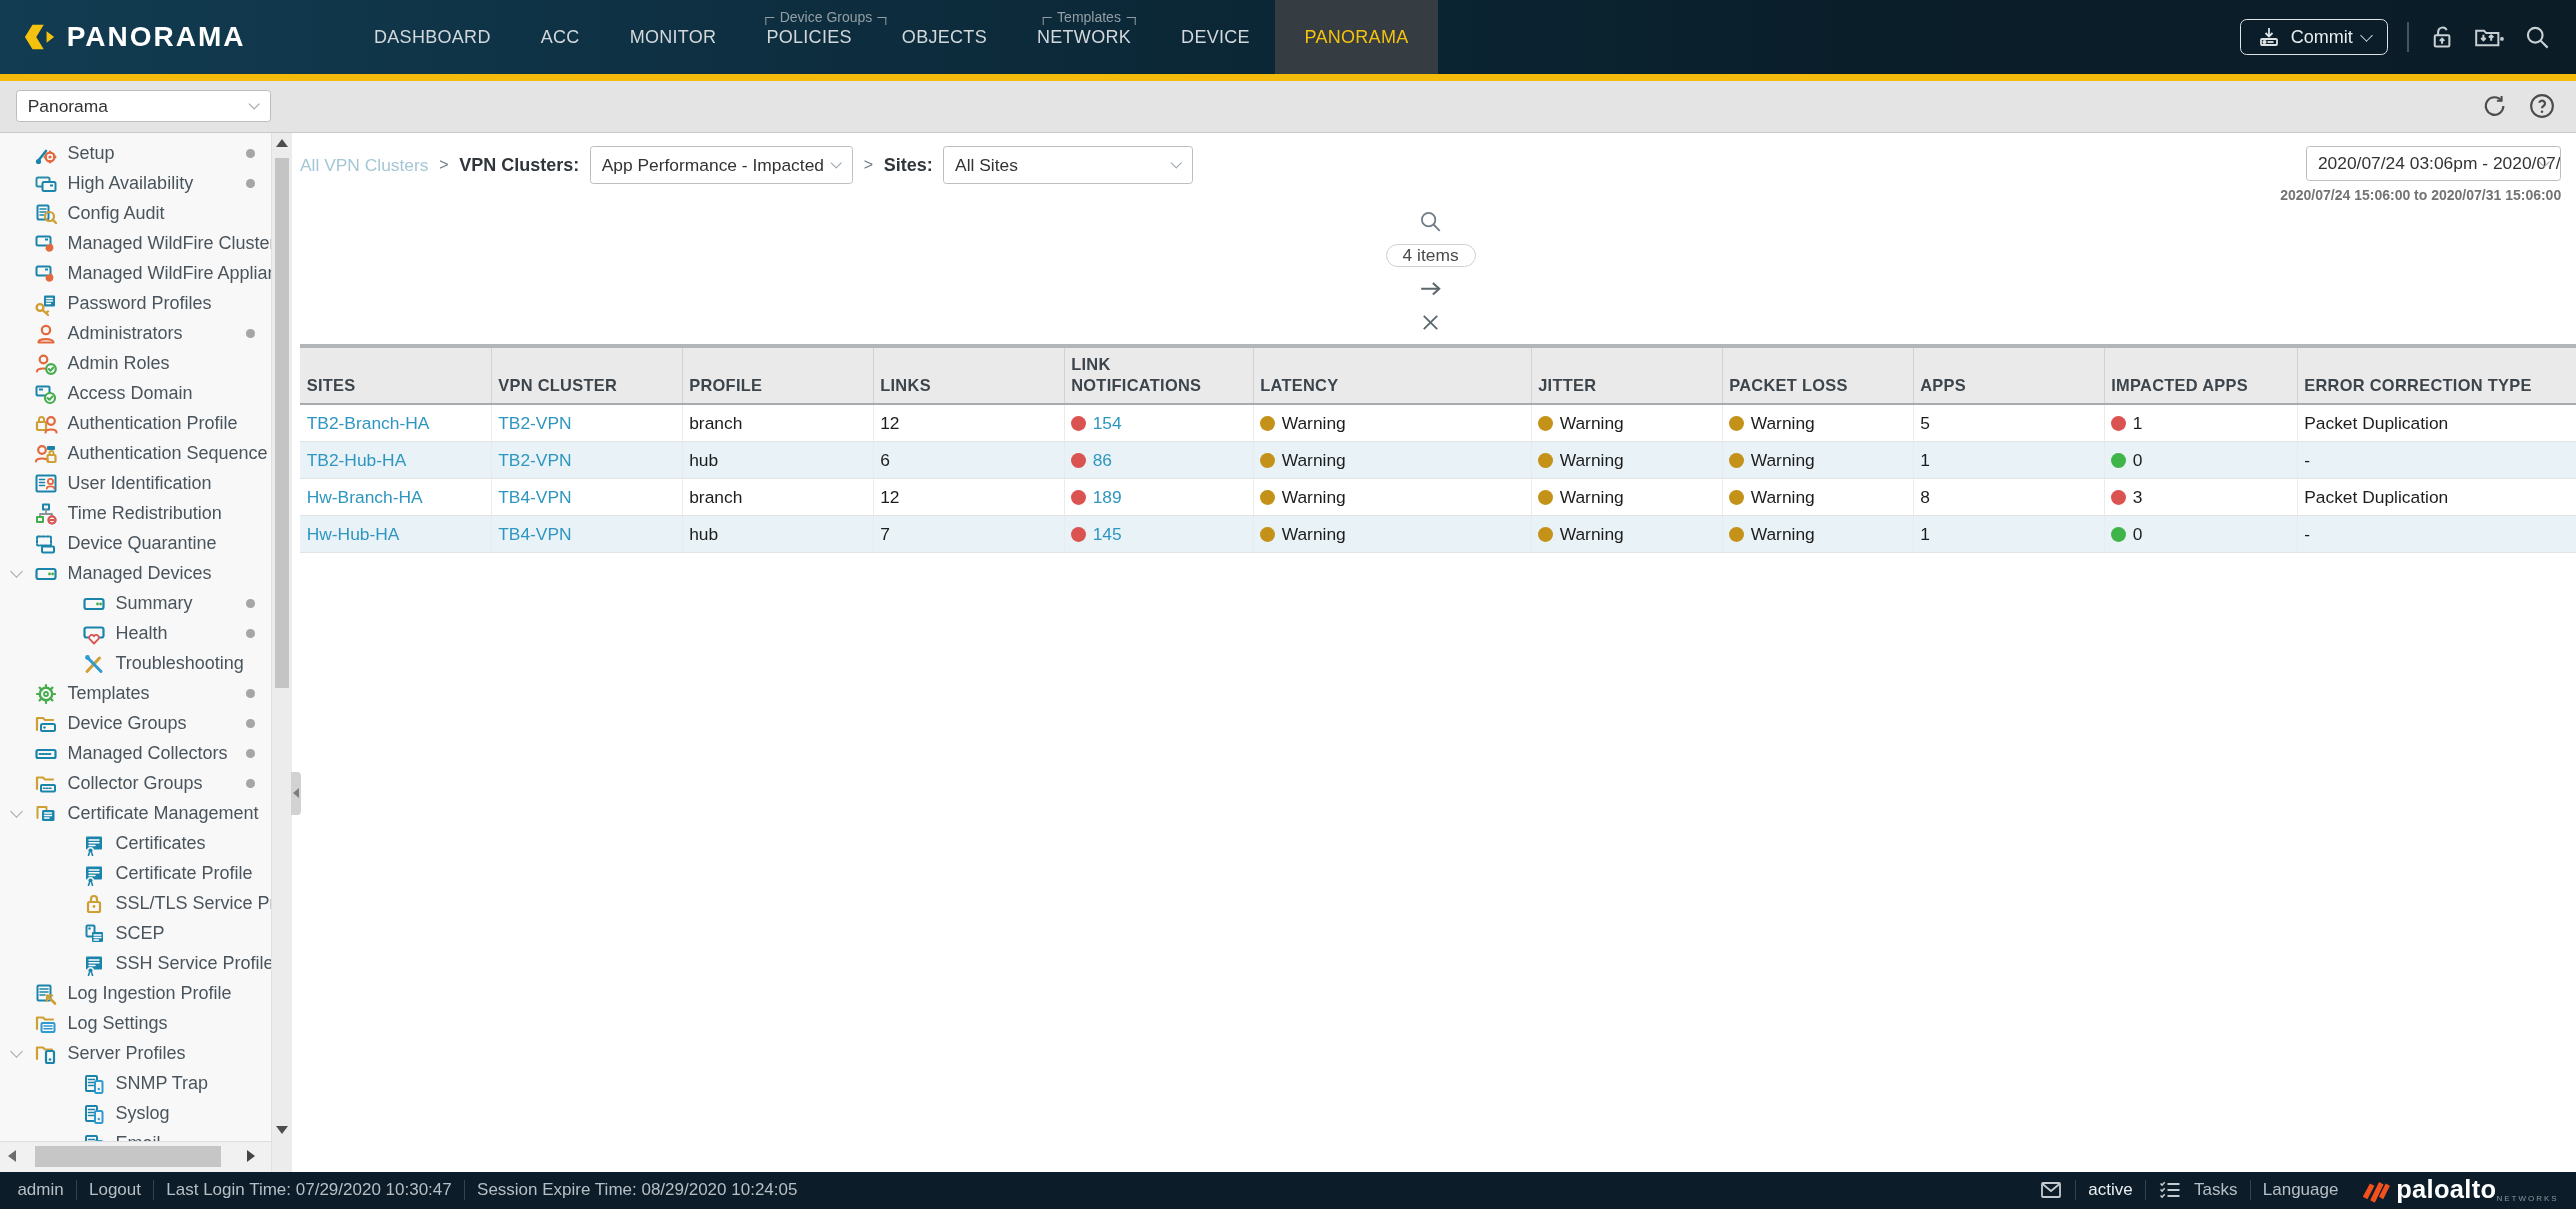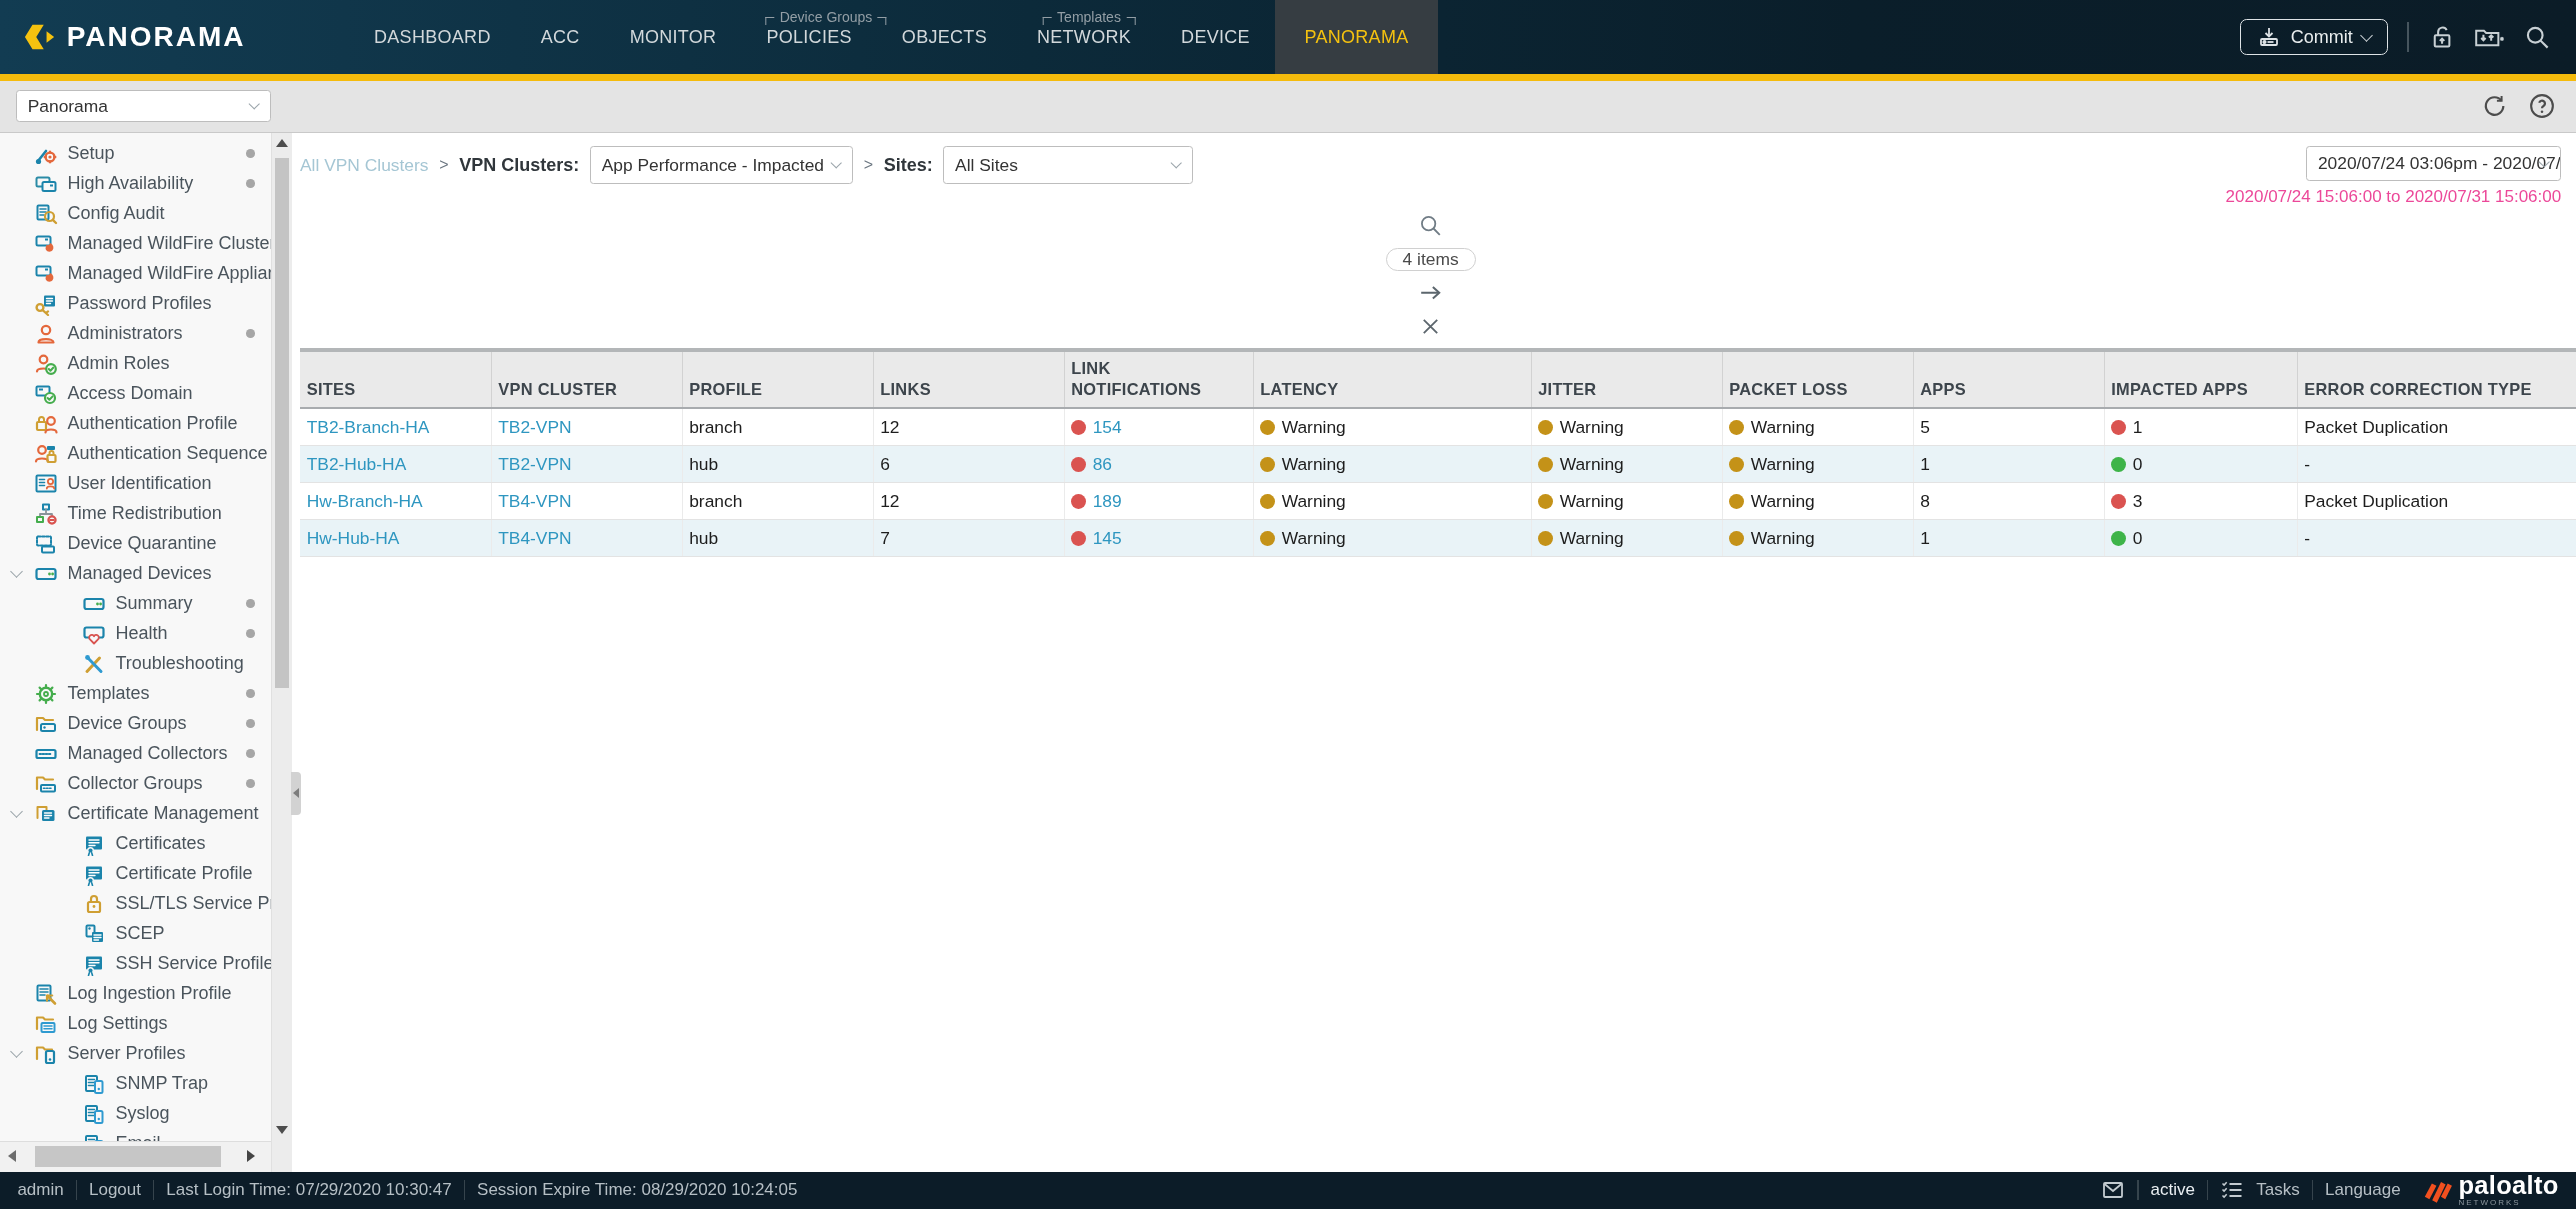--- a/index.html
+++ b/index.html
@@ -58,21 +58,21 @@
   .page-title{margin-top:12px;font-size:21px;color:#2f353a;font-weight:500;padding-left:4px;}
   .filter-bar{margin-top:13.4px;display:flex;align-items:flex-start;padding-right:14.8px;}
   .f-left{display:flex;align-items:center;gap:10.7px;}
   .crumb-link{color:#a5c6d4;font-size:17.4px;cursor:pointer;}
   .crumb-sep{color:#6b7681;font-size:16px;}
   .f-label{font-weight:bold;font-size:18px;color:#30363b;}
   .vpn-select{width:263px;height:38px;}
   .sites-select{width:250px;height:38px;}
   .f-right{margin-left:auto;display:flex;flex-direction:column;align-items:flex-end;gap:6px;}
   .date-select{width:255px;height:35px;}
-  .date-sub{font-size:17px;color:#ec4899;white-space:nowrap;}
+  .date-sub{font-size:14px;color:#737373;white-space:nowrap;font-weight:bold;}
   .search-row{margin-top:6px;display:flex;align-items:center;gap:9.4px;padding-right:14.8px;flex-direction:column;}
   .search-pill{flex:1;height:32px;border:1.3px solid #d0d0d0;border-radius:18px;display:flex;align-items:center;justify-content:flex-end;padding:0 16px;font-size:17.4px;color:#4a4a4a;background:#fff;box-sizing:border-box;cursor:text;}
   
   .table-wrap{margin-top:9.4px;}
   table{width:100%;border-collapse:collapse;table-layout:fixed;}
   thead th{
     background:#eaeaea;border-top:4px solid #b3b6b8;border-bottom:2.7px solid #a8abae;border-right:1.3px solid #d2d2d2;
     text-align:left;vertical-align:bottom;padding:6.7px 8px 8px 6.7px;height:32px;
     font-size:16.4px;color:#3d454c;font-weight:bold;letter-spacing:0.3px;line-height:1.25;
   }
@@ -82,21 +82,21 @@
   tbody tr.alt td{background:#e9f3f7;}
   .cell-link{color:#2e96c0;cursor:pointer;}
   .cdot{display:inline-block;width:14.8px;height:14.8px;border-radius:50%;margin-right:6.7px;vertical-align:-2px;}
   
   .statusbar{height:37px;background:#0c1c28;display:flex;align-items:center;padding:0 17.4px;gap:12px;color:#b6bfc5;font-size:17px;}
   .sb-sep{width:1.3px;height:20px;background:#36444d;flex:none;}
   .sb-link{cursor:pointer;}
   .sb-right{margin-left:auto;display:flex;align-items:center;gap:12px;}
   .sb-active{color:#e9eef1;}
   .pa-logo{display:flex;align-items:center;gap:5.4px;margin-left:9.4px;cursor:default;}
-  .pa-word{display:flex;flex-direction:column;line-height:1;}
+  .pa-word{display:flex;flex-direction:row;align-items:flex-end;line-height:1;}
   .pa-text{color:#ffffff;font-weight:bold;font-size:25.5px;letter-spacing:0.3px;}
   .pa-sub{color:#8d979e;font-size:8px;letter-spacing:2px;margin-top:0.7px;}
 </style>
 </head>
 <body>
 
 <div class="topnav">
   <div class="brand">
     <svg width="32" height="32" viewBox="0 0 34 28">
       <path d="M21 1 L9 1 L1 14 L9 27 L21 27 L13 14 Z" fill="#f5c20f"></path>

